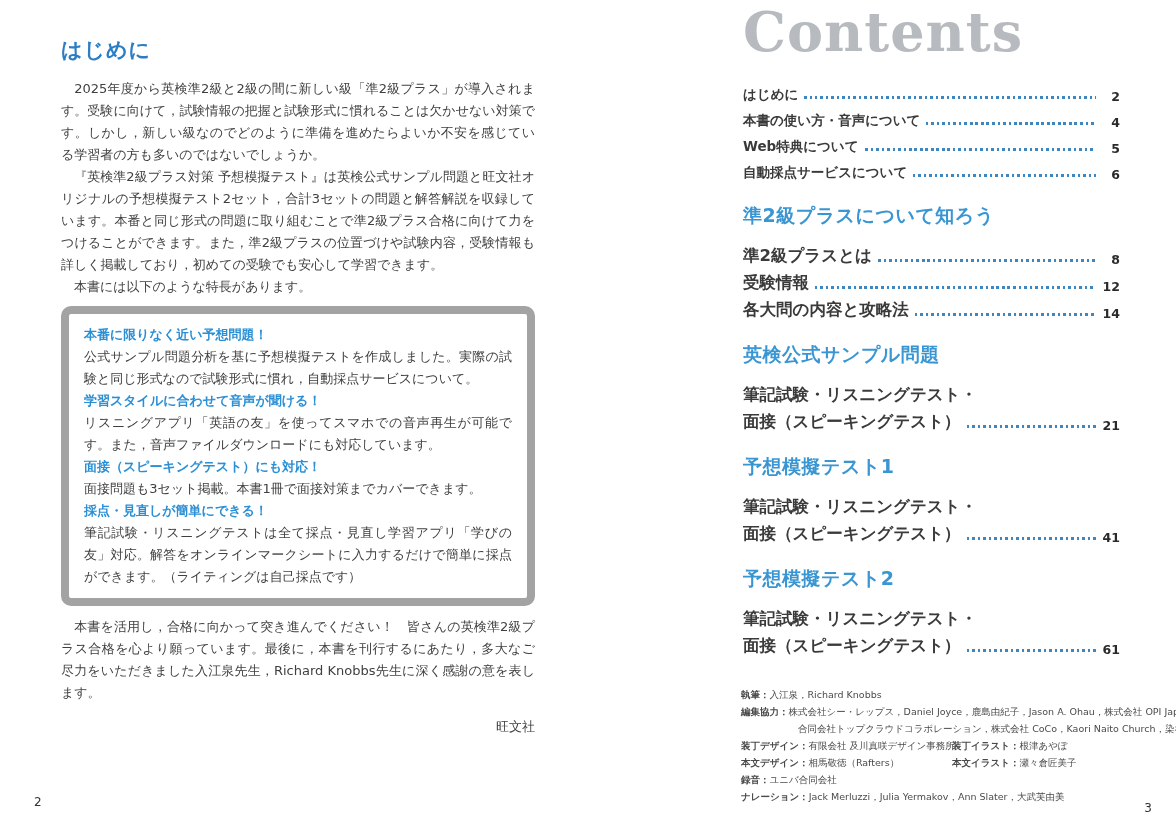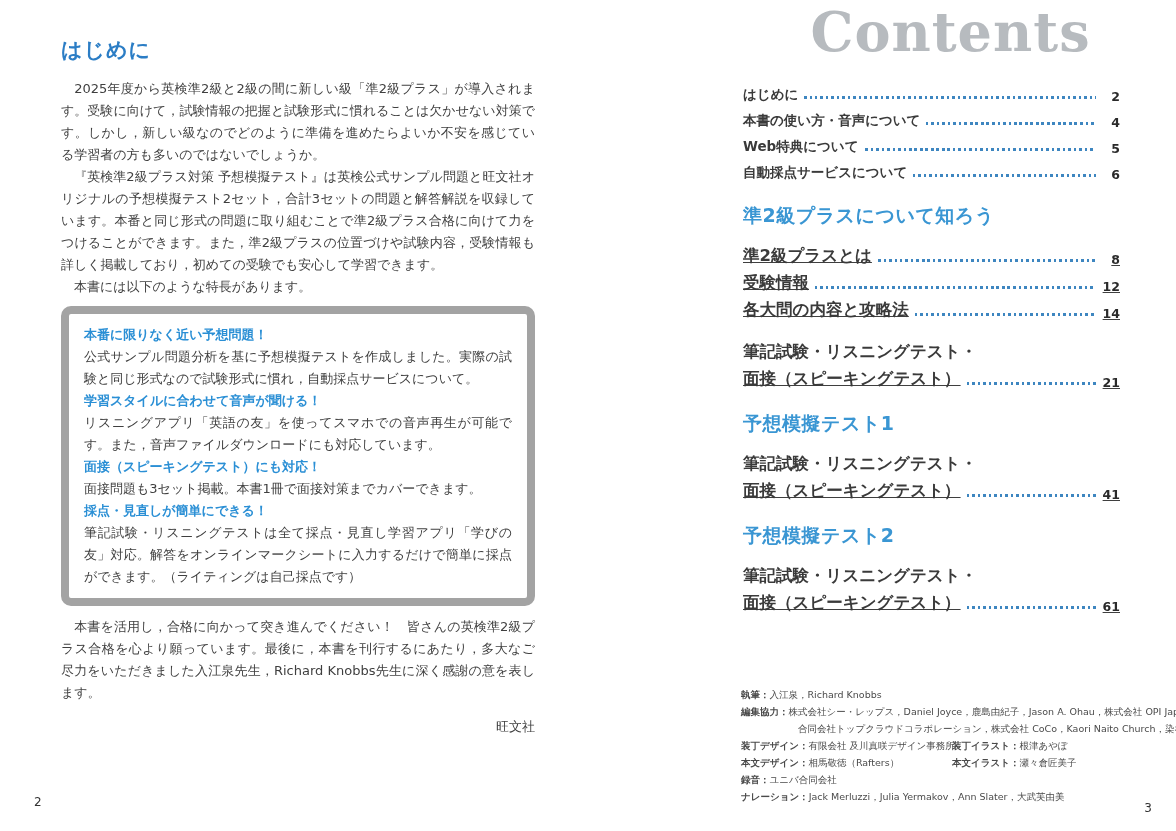--- a/index.html
+++ b/index.html
@@ -31,37 +31,37 @@
   .signature { text-align: right; font-size: 13px; margin-top: 14px; color: #3f3f3f; }
 
   .pagenum-left  { position: absolute; left: 28px;  bottom: 22px; font-size: 12px; color: #333; }
   .pagenum-right { position: absolute; right: 30px; bottom: 16px; font-size: 12px; color: #333; }
 
   
   .contents { position: absolute; left: 737px; top: 0; width: 415px; }
   .contents-title {
     font-family: "DejaVu Serif", serif;
     font-size: 54px; font-weight: bold; color: #b7bbbf;
-    text-align: center; margin: 0; line-height: 64px; letter-spacing: 1px;
+    text-align: left; margin: 0; line-height: 64px; letter-spacing: 1px;
   }
   .toc-front { margin-top: 14px; width: 377px; }
   .toc-row { display: flex; align-items: flex-end; height: 26px; }
   .toc-label { font-size: 13.5px; font-weight: bold; color: #3a3a3a; white-space: nowrap; }
   .leader {
     flex: 1; height: 3px; margin: 0 6px 5px 6px;
     background: repeating-linear-gradient(90deg, #3e86c0 0 2.5px, transparent 2.5px 5.5px);
   }
   .toc-page { font-size: 12.5px; font-weight: bold; color: #2a2a2a; min-width: 18px; text-align: right; }
 
   .section { margin-top: 15px; width: 377px; }
   .section-heading {
     font-size: 19px; font-weight: bold; color: #3a96d3;
     margin: 0 0 7px 0; letter-spacing: 0.5px; line-height: 36px;
   }
-  .toc-row.large { height: 27px; text-decoration: underline; }
+  .toc-row.large { height: 27px; }
   .toc-row.large .toc-label { font-size: 16.5px; }
   .line-only {
     font-size: 16.5px; font-weight: bold; color: #3a3a3a;
     height: 27px; display: flex; align-items: flex-end;
   }
 
   
   .credits {
     position: absolute; left: 735px; top: 686px; width: 424px;
     font-size: 9.5px; line-height: 17px; color: #4a4a4a;
@@ -136,20 +136,21 @@
         <span class="toc-page">12</span>
       </div>
       <div class="toc-row large">
         <span class="toc-label">各大問の内容と攻略法</span>
         <span class="leader"></span>
         <span class="toc-page">14</span>
       </div>
     </div>
 
     <div class="section">
+      <h2 class="section-heading">英検公式サンプル問題</h2>
       <div class="line-only">筆記試験・リスニングテスト・</div>
       <div class="toc-row large">
         <span class="toc-label">面接（スピーキングテスト）</span>
         <span class="leader"></span>
         <span class="toc-page">21</span>
       </div>
     </div>
 
     <div class="section">
       <h2 class="section-heading">予想模擬テスト1</h2>

